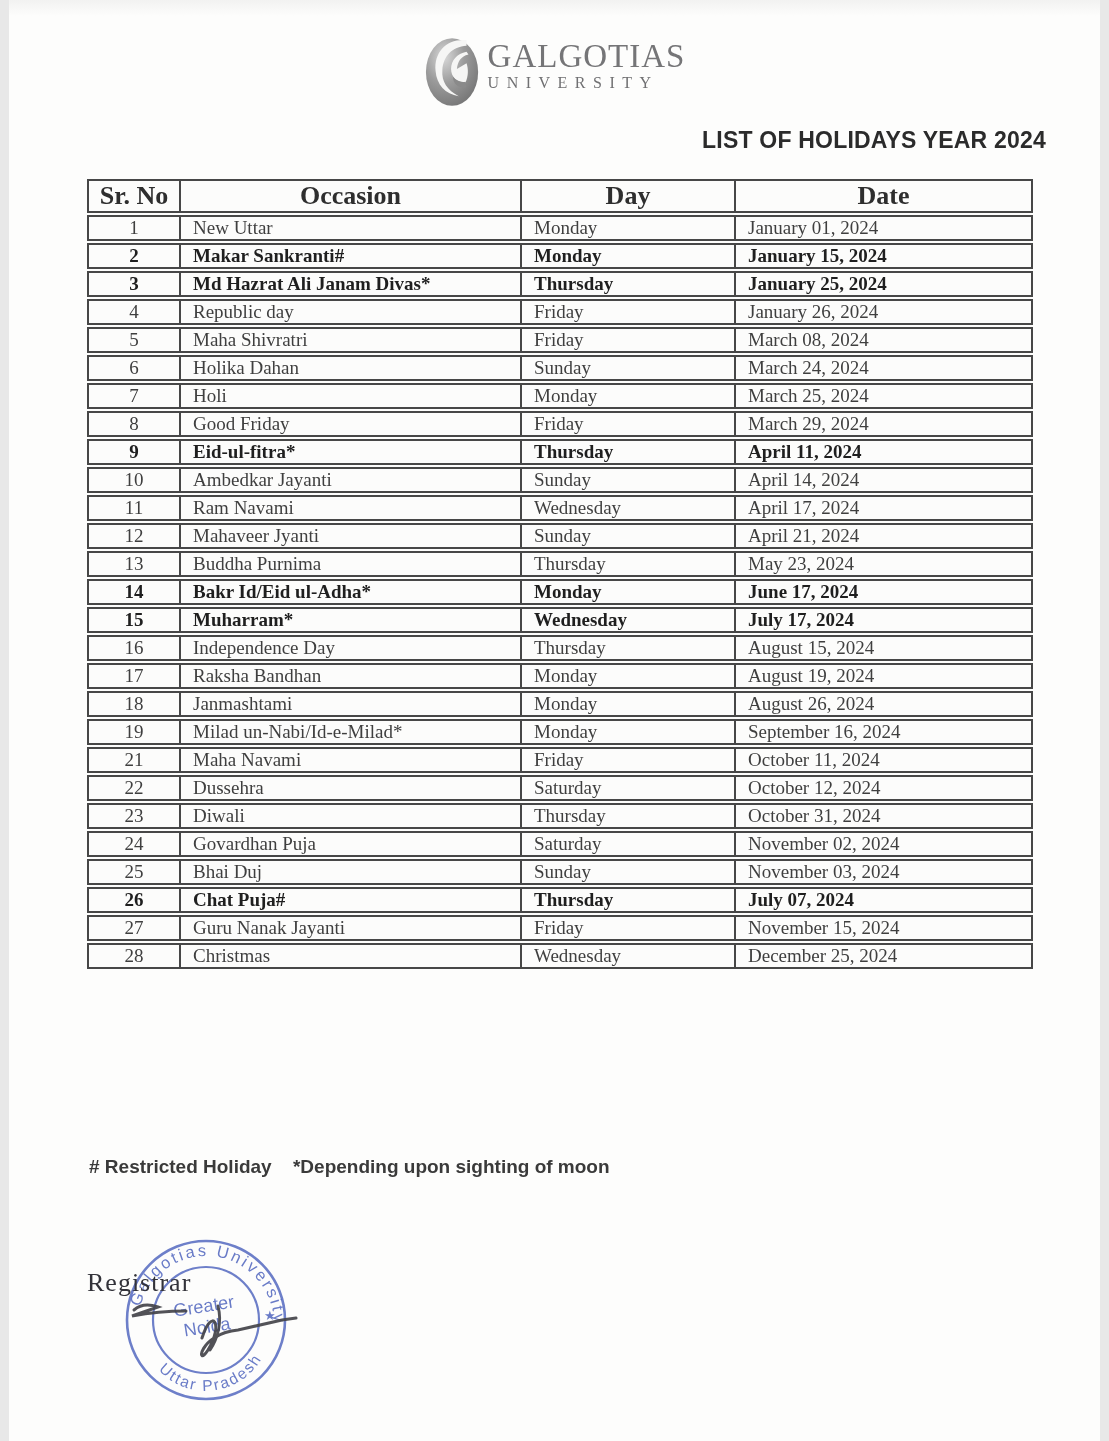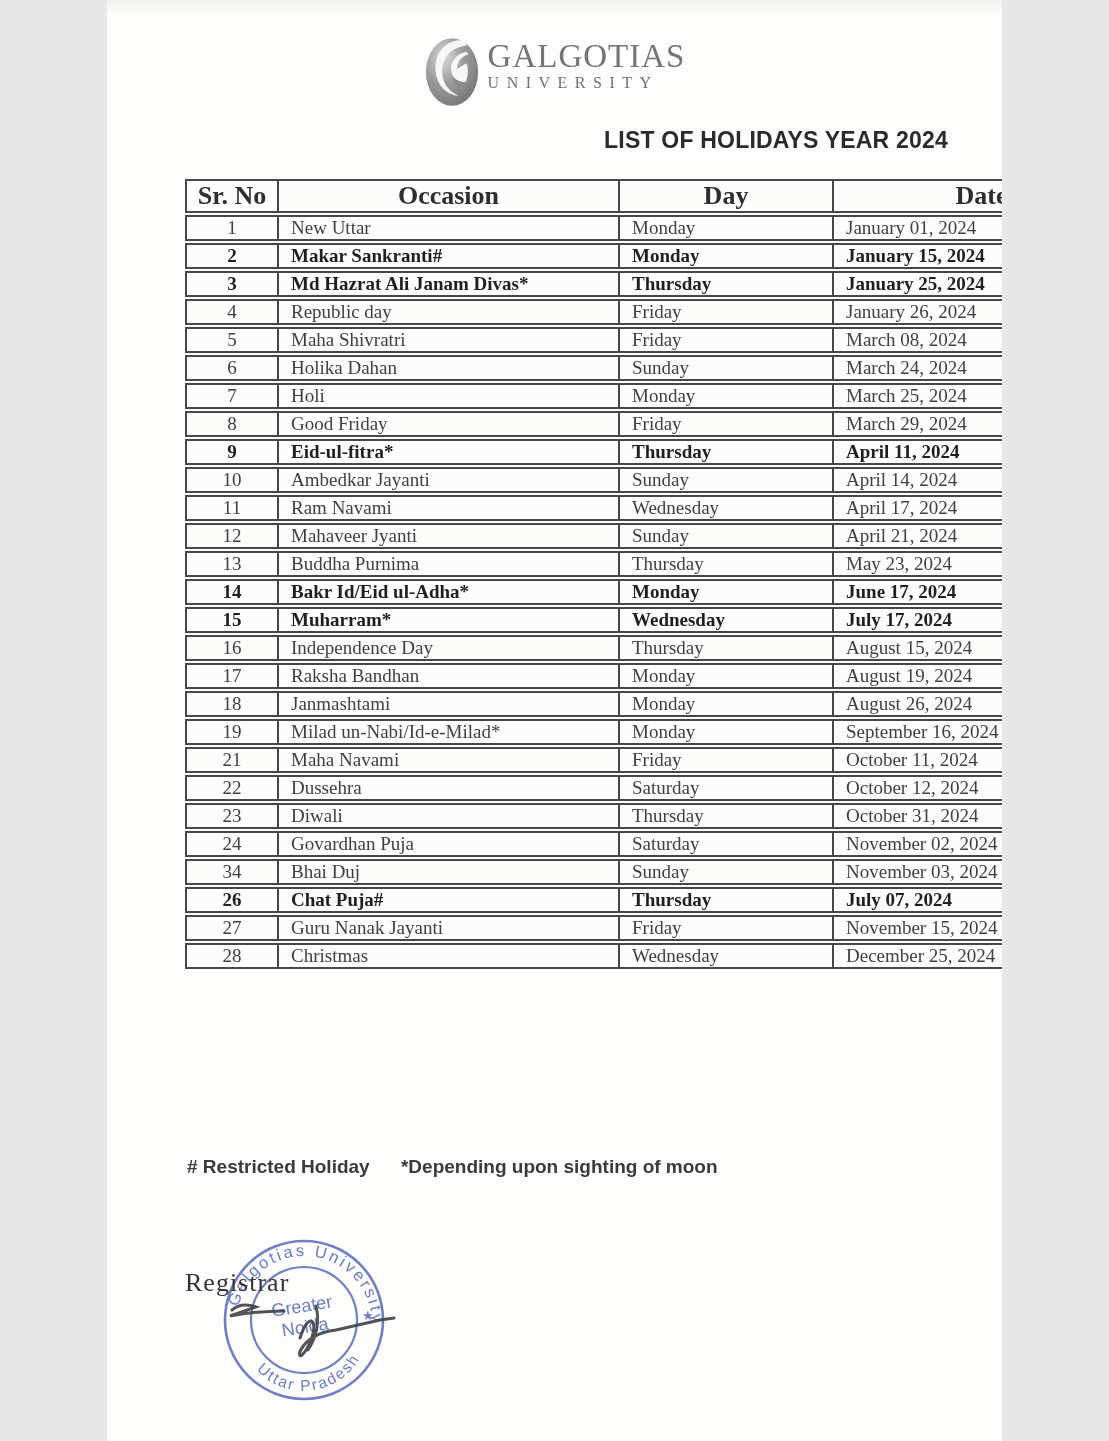--- a/index.html
+++ b/index.html
@@ -1,19 +1,19 @@
 <!DOCTYPE html>
 <html><head>
 <meta charset="utf-8">
 <style>
   * { margin: 0; padding: 0; box-sizing: border-box; }
   html, body { background: #e8e8e8; }
   .page {
     position: relative;
-    width: 895px; height: 1441px;
+    width: 1091px; height: 1441px;
     margin: 0 auto;
     background: linear-gradient(180deg, #f2f2f1 0px, #fdfdfc 16px, #fdfdfc 100%);
     font-family: "Liberation Serif", serif;
     color: #3f3f3f;
     overflow: hidden;
   }
 
   
   .logo-wrap {
     position: absolute; top: 34px; left: 0; right: 0;
@@ -67,21 +67,21 @@
   .holidays td.c-sr { text-align: center; }
   .holidays td.c-occ, .holidays td.c-day, .holidays td.c-date { text-align: left; padding-left: 12px; }
   .holidays tr.bold td { font-weight: bold; color: #1f1f1f; }
 
   
   .footnote {
     position: absolute; top: 1156px; left: 80px;
     font-family: "Liberation Sans", sans-serif;
     font-weight: bold; font-size: 19px; color: #3a3a3a;
   }
-  .footnote .fn2 { margin-left: 26px; }
+  .footnote .fn2 { margin-left: 16px; }
 
   
   .stamp-svg { position: absolute; left: 97px; top: 1220px; width: 200px; height: 200px; }
   .registrar {
     position: absolute; left: 78px; top: 1268px;
     font-family: "Liberation Serif", serif;
     font-size: 26px; color: #33333a; letter-spacing: 1px;
   }
 </style>
 </head>
@@ -259,21 +259,21 @@
       <td class="c-day">Thursday</td>
       <td class="c-date">October 31, 2024</td>
     </tr>
         <tr>
       <td class="c-sr">24</td>
       <td class="c-occ">Govardhan Puja</td>
       <td class="c-day">Saturday</td>
       <td class="c-date">November 02, 2024</td>
     </tr>
         <tr>
-      <td class="c-sr">34</td>
+      <td class="c-sr">25</td>
       <td class="c-occ">Bhai Duj</td>
       <td class="c-day">Sunday</td>
       <td class="c-date">November 03, 2024</td>
     </tr>
         <tr class="bold">
       <td class="c-sr">26</td>
       <td class="c-occ">Chat Puja#</td>
       <td class="c-day">Thursday</td>
       <td class="c-date">July 07, 2024</td>
     </tr>

